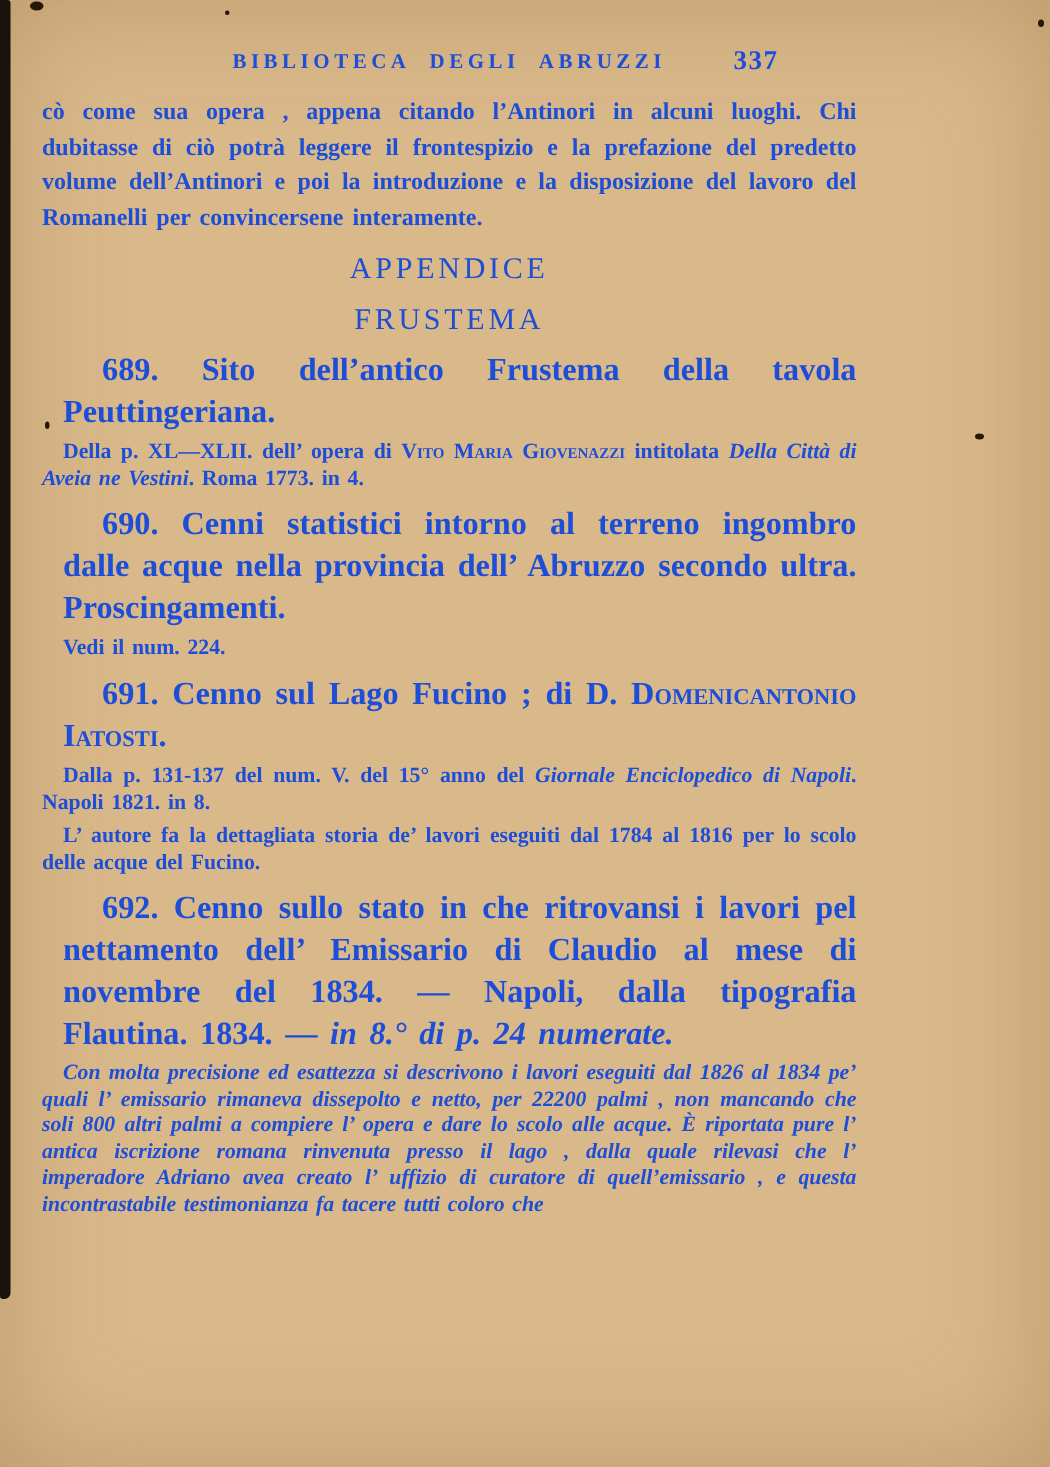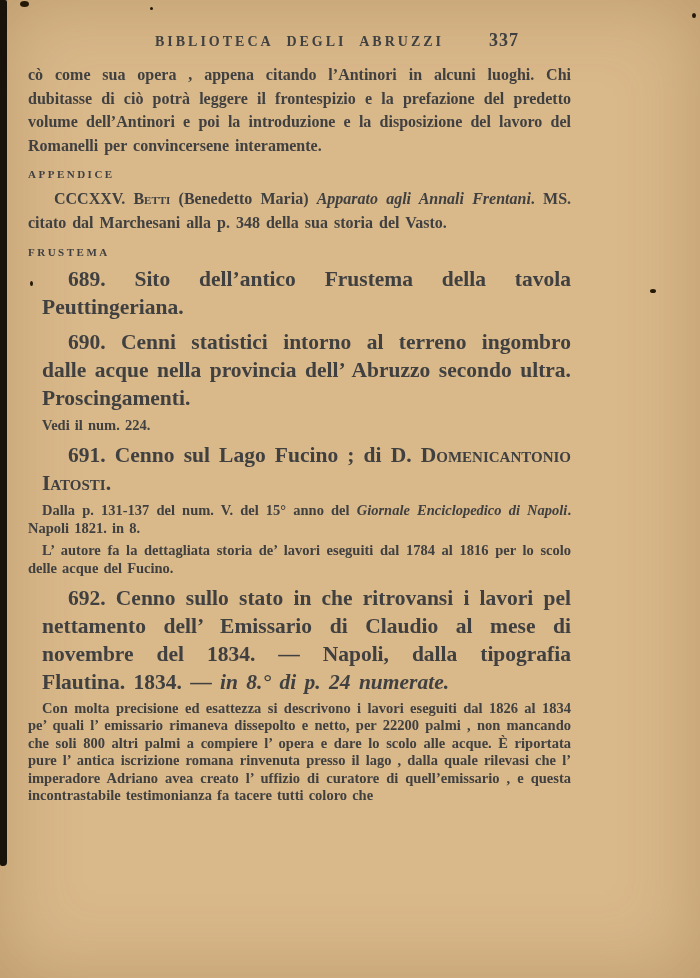--- a/index.html
+++ b/index.html
@@ -2,51 +2,51 @@
 <html><head>
 <meta charset="utf-8">
 <style>
   html,body{margin:0;padding:0;background:#6b6258;}
   .page{
     position:relative;
     width:700px;height:978px;
     background:#d9b88a;
     box-shadow:inset 0 0 80px rgba(110,75,30,.28);
     overflow:hidden;
-    color:#404040;
+    color:#1d4ed8;
     font-family:"Liberation Serif","DejaVu Serif",serif;
     font-weight:700;
   }
   .column{position:absolute;left:28px;top:30px;width:543px;}
   
   .page-header{position:relative;height:24px;margin-bottom:9px;}
   .running-title{
     text-align:center;font-size:14px;letter-spacing:3px;word-spacing:7px;
     padding-top:4px;
   }
   .page-number{position:absolute;right:52px;top:0;font-size:18px;letter-spacing:1px;margin-left:34px;}
   
   .body-text{
     margin:0;font-size:16px;line-height:23.6px;text-align:justify;
     word-spacing:2px;
   }
   .indent{text-indent:26px;}
   .section-heading{
-    margin:11px 0 7px 0;text-align:left;
-    font-size:11px;letter-spacing:2.5px;font-weight:700;
+    margin:11px 0 7px 0;text-align:center;
+    font-size:20px;letter-spacing:2.5px;font-weight:400;
   }
   .entry{
     margin:7px 0 0 14px;font-size:21.5px;line-height:28px;text-align:justify;
     text-indent:26px;word-spacing:3px;
   }
   .note{
     margin:4px 0 0 0;font-size:14.5px;line-height:18px;text-align:justify;
     text-indent:14px;word-spacing:1.5px;
   }
-  .note-tight{line-height:17.5px;}
+  .note-tight{line-height:17.5px;font-style:italic;}
   .sc{font-variant:small-caps;}
   em{font-style:italic;}
   
   .edge-strip{
     position:absolute;left:0;top:0;width:7px;height:866px;
     background:#19120a;border-radius:0 2px 4px 2px;
   }
   .speck{position:absolute;background:#241808;border-radius:50%;}
   .speck-a{left:20px;top:1px;width:9px;height:6px;}
   .speck-b{left:150px;top:7px;width:3px;height:3px;}
@@ -70,26 +70,26 @@
 
     <div class="page-header">
       <div class="running-title">BIBLIOTECA DEGLI ABRUZZI</div>
       <div class="page-number">337</div>
     </div>
 
     <p class="body-text">cò come sua opera , appena citando l’Antinori in alcuni luoghi. Chi dubitasse di ciò potrà leggere il frontespizio e la prefazione del predetto volume dell’Antinori e poi la introduzione e la disposizione del lavoro del Romanelli per convincersene interamente.</p>
 
     <h2 class="section-heading">APPENDICE</h2>
 
-    <p class="body-text indent"><span>CCCXXV. </span><span class="sc">Betti</span><span> (Benedetto Maria) </span><em>Apparato agli Annali Frentani</em><span>. MS. citato dal Marchesani alla p. 348 della sua storia del Vasto.</span></p>
 
     <h2 class="section-heading">FRUSTEMA</h2>
 
     <p class="entry">689. Sito dell’antico Frustema della tavola Peuttingeriana.</p>
 
+    <p class="note"><span>Della p. XL—XLII. dell’ opera di </span><span class="sc">Vito Maria Giovenazzi</span><span> intitolata </span><em>Della Città di Aveia ne Vestini</em><span>. Roma 1773. in 4.</span></p>
 
 
     <p class="entry">690. Cenni statistici intorno al terreno ingombro dalle acque nella provincia dell’ Abruzzo secondo ultra. Proscingamenti.</p>
 
     <p class="note">Vedi il num. 224.</p>
 
     <p class="entry"><span>691. Cenno sul Lago Fucino ; di D. </span><span class="sc">Domenicantonio Iatosti</span><span>.</span></p>
 
     <p class="note"><span>Dalla p. 131-137 del num. V. del 15° anno del </span><em>Giornale Enciclopedico di Napoli</em><span>. Napoli 1821. in 8.</span></p>
 

